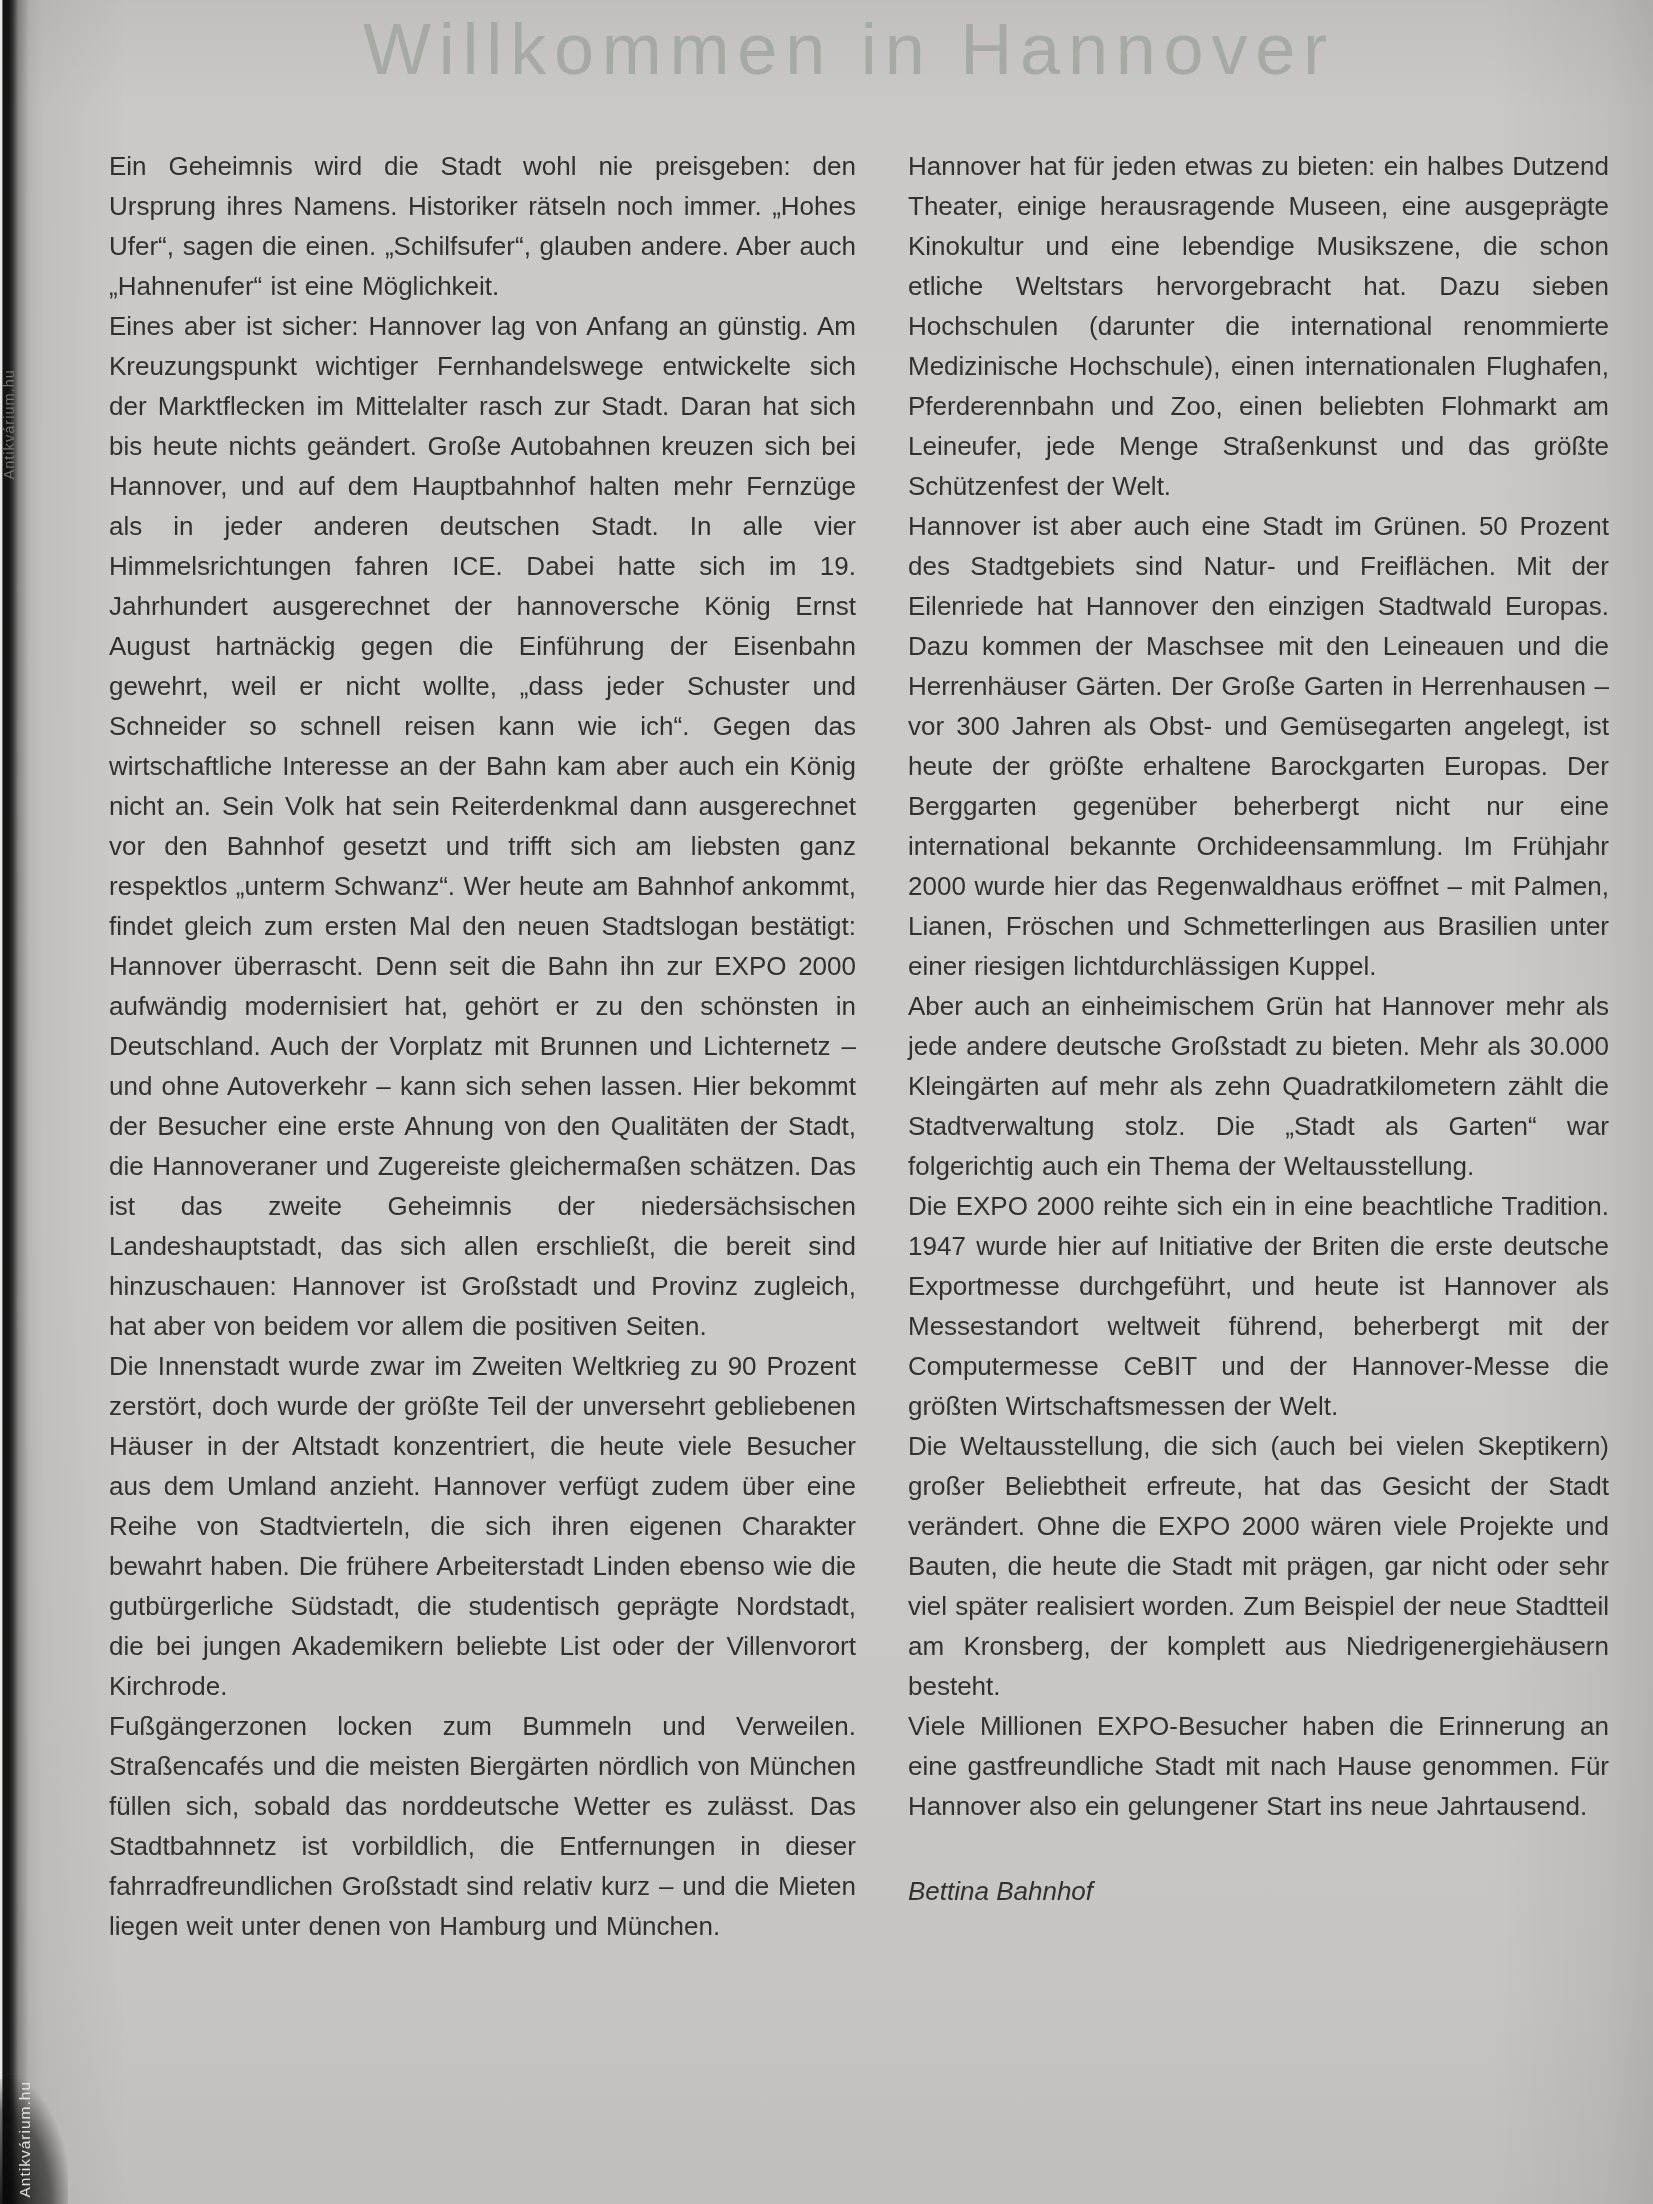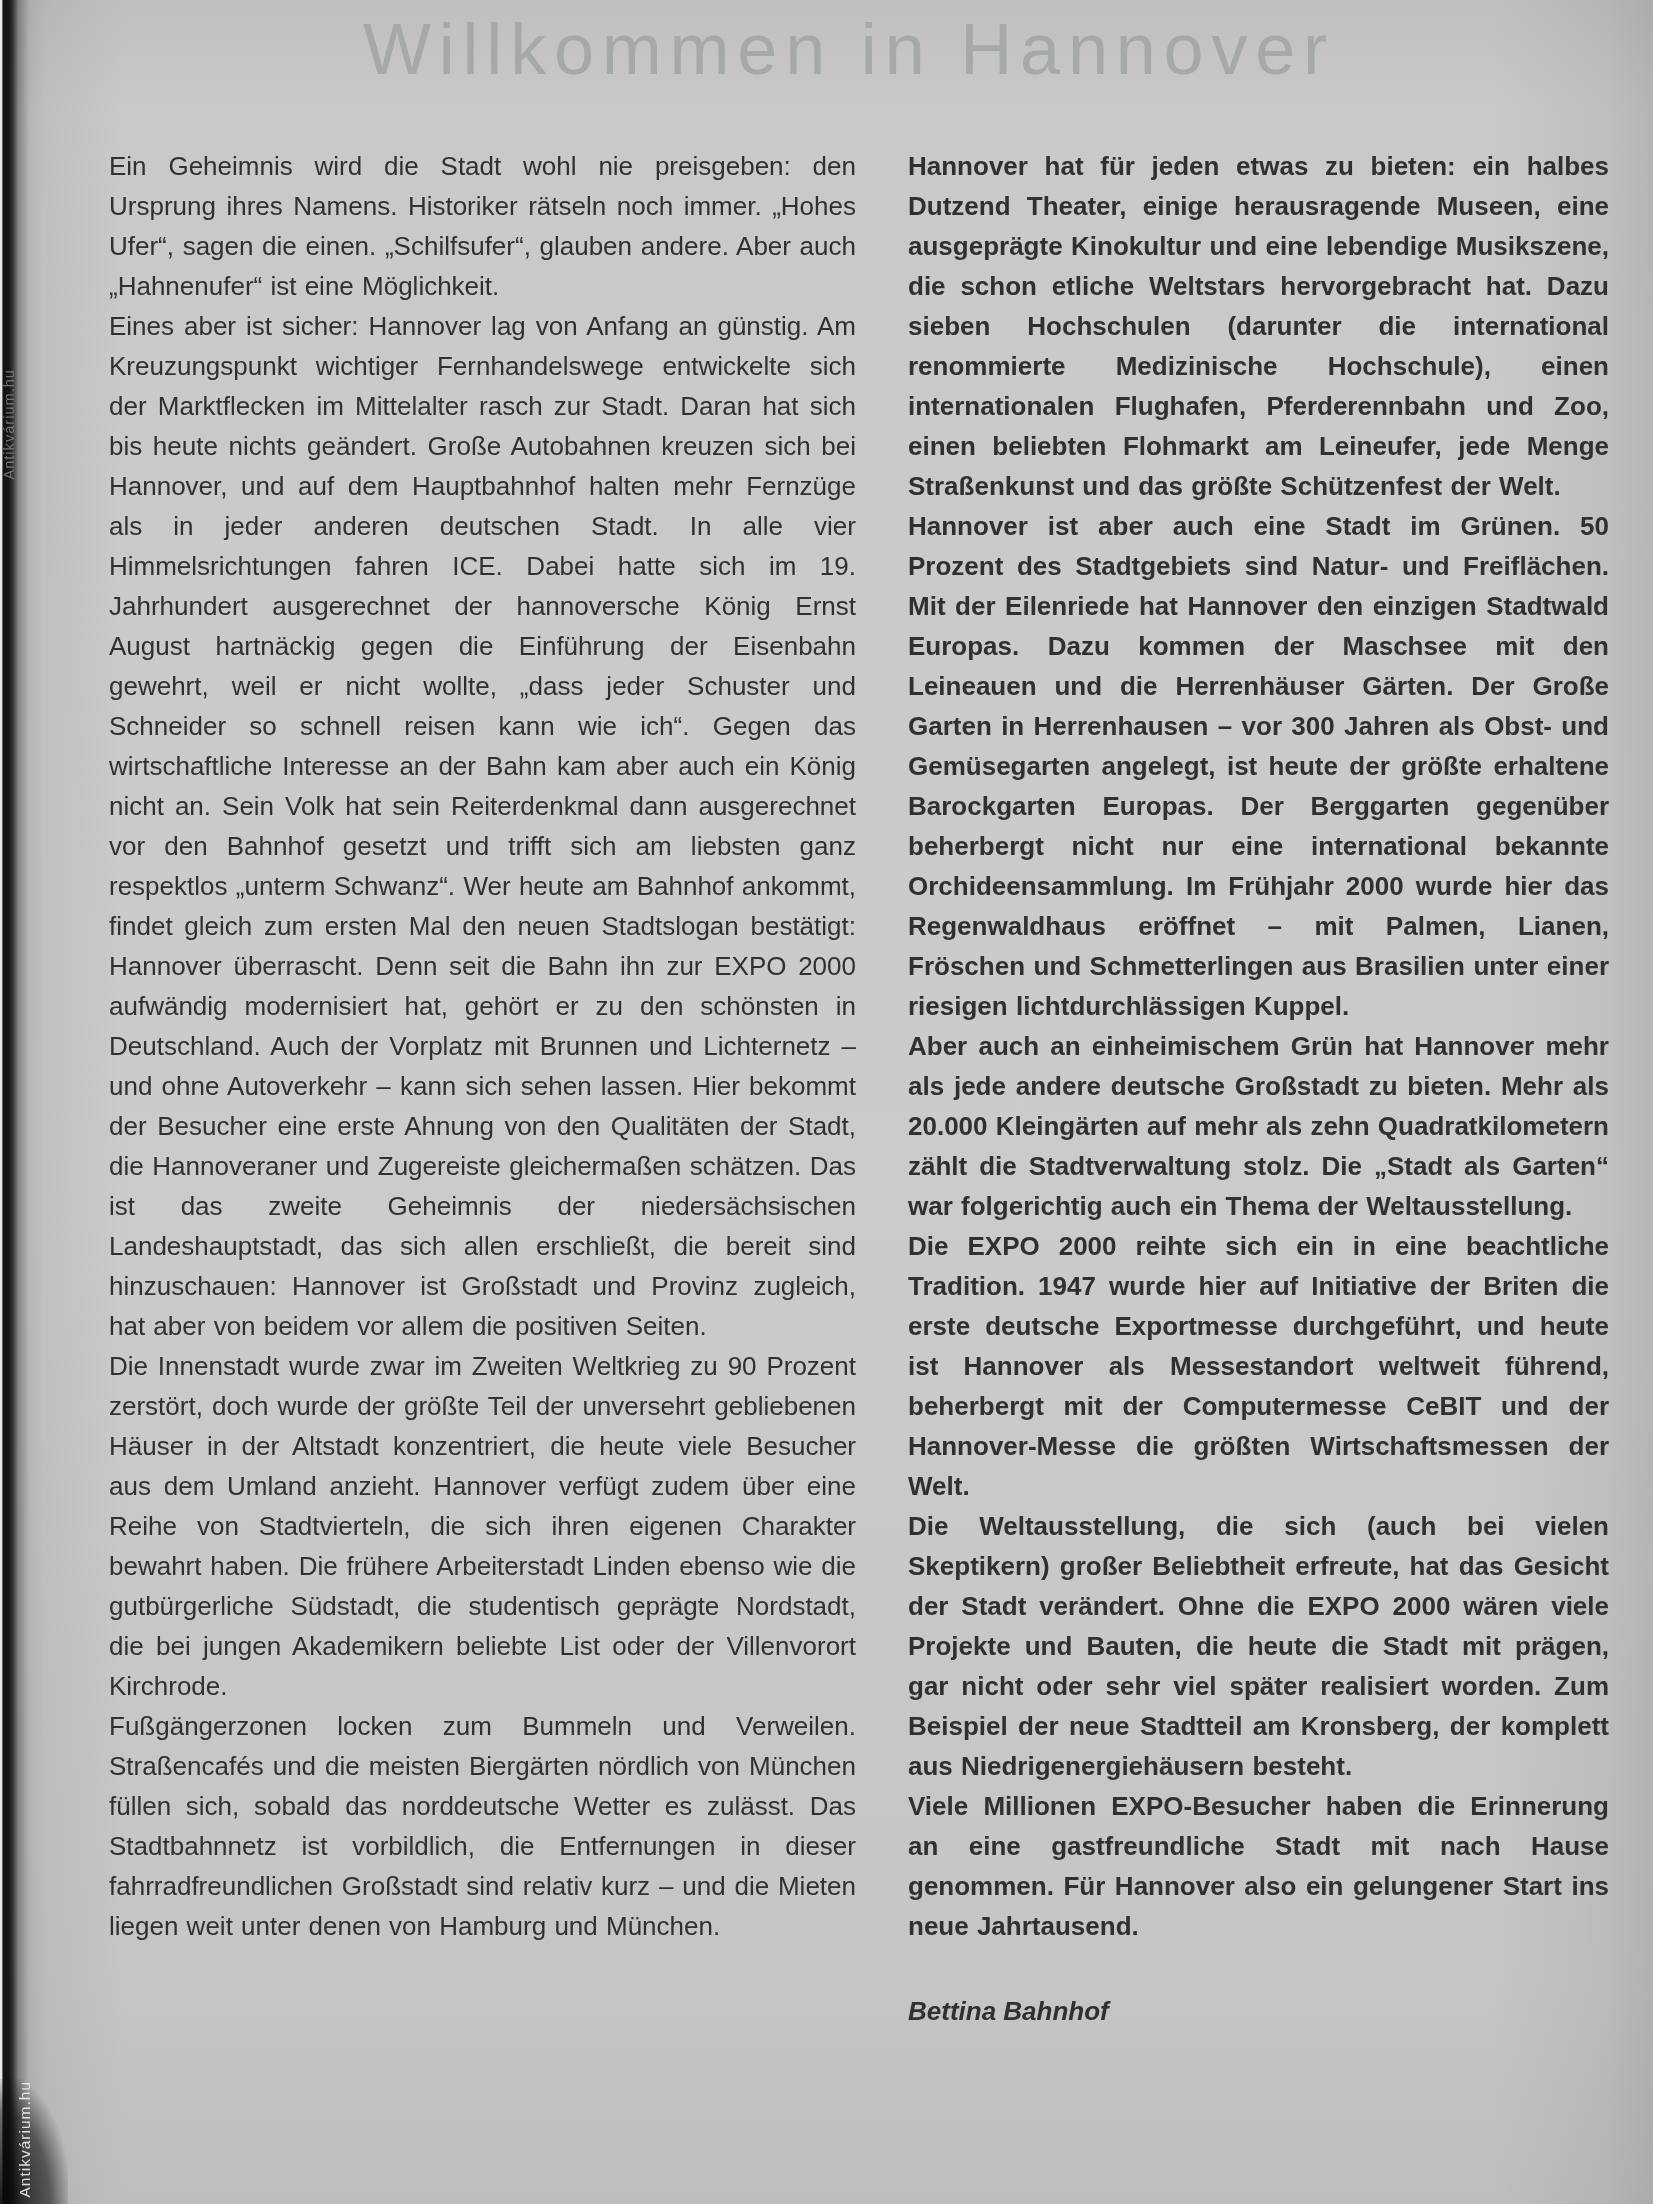--- a/index.html
+++ b/index.html
@@ -91,21 +91,21 @@
     color: #a6aaa4;
     white-space: nowrap;
   }
   .columns {
     display: flex;
     gap: 52px;
     align-items: flex-start;
     margin-top: 35px;
   }
   .col-left  { width: 747px; }
-  .col-right { width: 701px; font-weight: bold; }
+  .col-right { width: 701px; }
   p.body-para {
     margin: 0;
     text-align: justify;
     font-size: 26px;
     line-height: 40px;
     color: #30312c;
     word-spacing: 1px;
     hyphens: auto;
     -webkit-hyphens: auto;
   }
@@ -134,21 +134,21 @@
           <p class="body-para" lang="de">Ein Geheimnis wird die Stadt wohl nie preisgeben: den Ursprung ihres Namens. Historiker rätseln noch immer. „Hohes Ufer“, sagen die einen. „Schilfsufer“, glauben andere. Aber auch „Hahnenufer“ ist eine Möglichkeit.</p>
           <p class="body-para" lang="de">Eines aber ist sicher: Hannover lag von Anfang an günstig. Am Kreuzungspunkt wichtiger Fernhandelswege entwickelte sich der Marktflecken im Mittelalter rasch zur Stadt. Daran hat sich bis heute nichts geändert. Große Autobahnen kreuzen sich bei Hannover, und auf dem Hauptbahnhof halten mehr Fernzüge als in jeder anderen deutschen Stadt. In alle vier Himmelsrichtungen fahren ICE. Dabei hatte sich im 19. Jahrhundert ausgerechnet der hannoversche König Ernst August hartnäckig gegen die Einführung der Eisenbahn gewehrt, weil er nicht wollte, „dass jeder Schuster und Schneider so schnell reisen kann wie ich“. Gegen das wirtschaftliche Interesse an der Bahn kam aber auch ein König nicht an. Sein Volk hat sein Reiterdenkmal dann ausgerechnet vor den Bahnhof gesetzt und trifft sich am liebsten ganz respektlos „unterm Schwanz“. Wer heute am Bahnhof ankommt, findet gleich zum ersten Mal den neuen Stadtslogan bestätigt: Hannover überrascht. Denn seit die Bahn ihn zur EXPO 2000 aufwändig modernisiert hat, gehört er zu den schönsten in Deutschland. Auch der Vorplatz mit Brunnen und Lichternetz – und ohne Autoverkehr – kann sich sehen lassen. Hier bekommt der Besucher eine erste Ahnung von den Qualitäten der Stadt, die Hannoveraner und Zugereiste gleichermaßen schätzen. Das ist das zweite Geheimnis der niedersächsischen Landeshauptstadt, das sich allen erschließt, die bereit sind hinzuschauen: Hannover ist Großstadt und Provinz zugleich, hat aber von beidem vor allem die positiven Seiten.</p>
           <p class="body-para" lang="de">Die Innenstadt wurde zwar im Zweiten Weltkrieg zu 90 Prozent zerstört, doch wurde der größte Teil der unversehrt gebliebenen Häuser in der Altstadt konzentriert, die heute viele Besucher aus dem Umland anzieht. Hannover verfügt zudem über eine Reihe von Stadtvierteln, die sich ihren eigenen Charakter bewahrt haben. Die frühere Arbeiterstadt Linden ebenso wie die gutbürgerliche Südstadt, die studentisch geprägte Nordstadt, die bei jungen Akademikern beliebte List oder der Villenvorort Kirchrode.</p>
           <p class="body-para" lang="de">Fußgängerzonen locken zum Bummeln und Verweilen. Straßencafés und die meisten Biergärten nördlich von München füllen sich, sobald das norddeutsche Wetter es zulässt. Das Stadtbahnnetz ist vorbildlich, die Entfernungen in dieser fahrradfreundlichen Großstadt sind relativ kurz – und die Mieten liegen weit unter denen von Hamburg und München.</p>
         </div>
 
       <div class="col col-right">
         <div>
             <p class="body-para" lang="de">Hannover hat für jeden etwas zu bieten: ein halbes Dutzend Theater, einige herausragende Museen, eine ausgeprägte Kinokultur und eine lebendige Musikszene, die schon etliche Weltstars hervorgebracht hat. Dazu sieben Hochschulen (darunter die international renommierte Medizinische Hochschule), einen internationalen Flughafen, Pferderennbahn und Zoo, einen beliebten Flohmarkt am Leineufer, jede Menge Straßenkunst und das größte Schützenfest der Welt.</p>
             <p class="body-para" lang="de">Hannover ist aber auch eine Stadt im Grünen. 50 Prozent des Stadtgebiets sind Natur- und Freiflächen. Mit der Eilenriede hat Hannover den einzigen Stadtwald Europas. Dazu kommen der Maschsee mit den Leineauen und die Herrenhäuser Gärten. Der Große Garten in Herrenhausen – vor 300 Jahren als Obst- und Gemüsegarten angelegt, ist heute der größte erhaltene Barockgarten Europas. Der Berggarten gegenüber beherbergt nicht nur eine international bekannte Orchideensammlung. Im Frühjahr 2000 wurde hier das Regenwaldhaus eröffnet – mit Palmen, Lianen, Fröschen und Schmetterlingen aus Brasilien unter einer riesigen lichtdurchlässigen Kuppel.</p>
-            <p class="body-para" lang="de">Aber auch an einheimischem Grün hat Hannover mehr als jede andere deutsche Großstadt zu bieten. Mehr als 20.000 Kleingärten auf mehr als zehn Quadratkilometern zählt die Stadtverwaltung stolz. Die „Stadt als Garten“ war folgerichtig auch ein Thema der Weltausstellung.</p>
+            <p class="body-para" lang="de">Aber auch an einheimischem Grün hat Hannover mehr als jede andere deutsche Großstadt zu bieten. Mehr als 30.000 Kleingärten auf mehr als zehn Quadratkilometern zählt die Stadtverwaltung stolz. Die „Stadt als Garten“ war folgerichtig auch ein Thema der Weltausstellung.</p>
             <p class="body-para" lang="de">Die EXPO 2000 reihte sich ein in eine beachtliche Tradition. 1947 wurde hier auf Initiative der Briten die erste deutsche Exportmesse durchgeführt, und heute ist Hannover als Messestandort weltweit führend, beherbergt mit der Computermesse CeBIT und der Hannover-Messe die größten Wirtschaftsmessen der Welt.</p>
             <p class="body-para" lang="de">Die Weltausstellung, die sich (auch bei vielen Skeptikern) großer Beliebtheit erfreute, hat das Gesicht der Stadt verändert. Ohne die EXPO 2000 wären viele Projekte und Bauten, die heute die Stadt mit prägen, gar nicht oder sehr viel später realisiert worden. Zum Beispiel der neue Stadtteil am Kronsberg, der komplett aus Niedrigenergiehäusern besteht.</p>
             <p class="body-para" lang="de">Viele Millionen EXPO-Besucher haben die Erinnerung an eine gastfreundliche Stadt mit nach Hause genommen. Für Hannover also ein gelungener Start ins neue Jahrtausend.</p>
           </div>
         <p class="author">Bettina Bahnhof</p>
       </div>
     </div>
   </div>
 </div>
 

